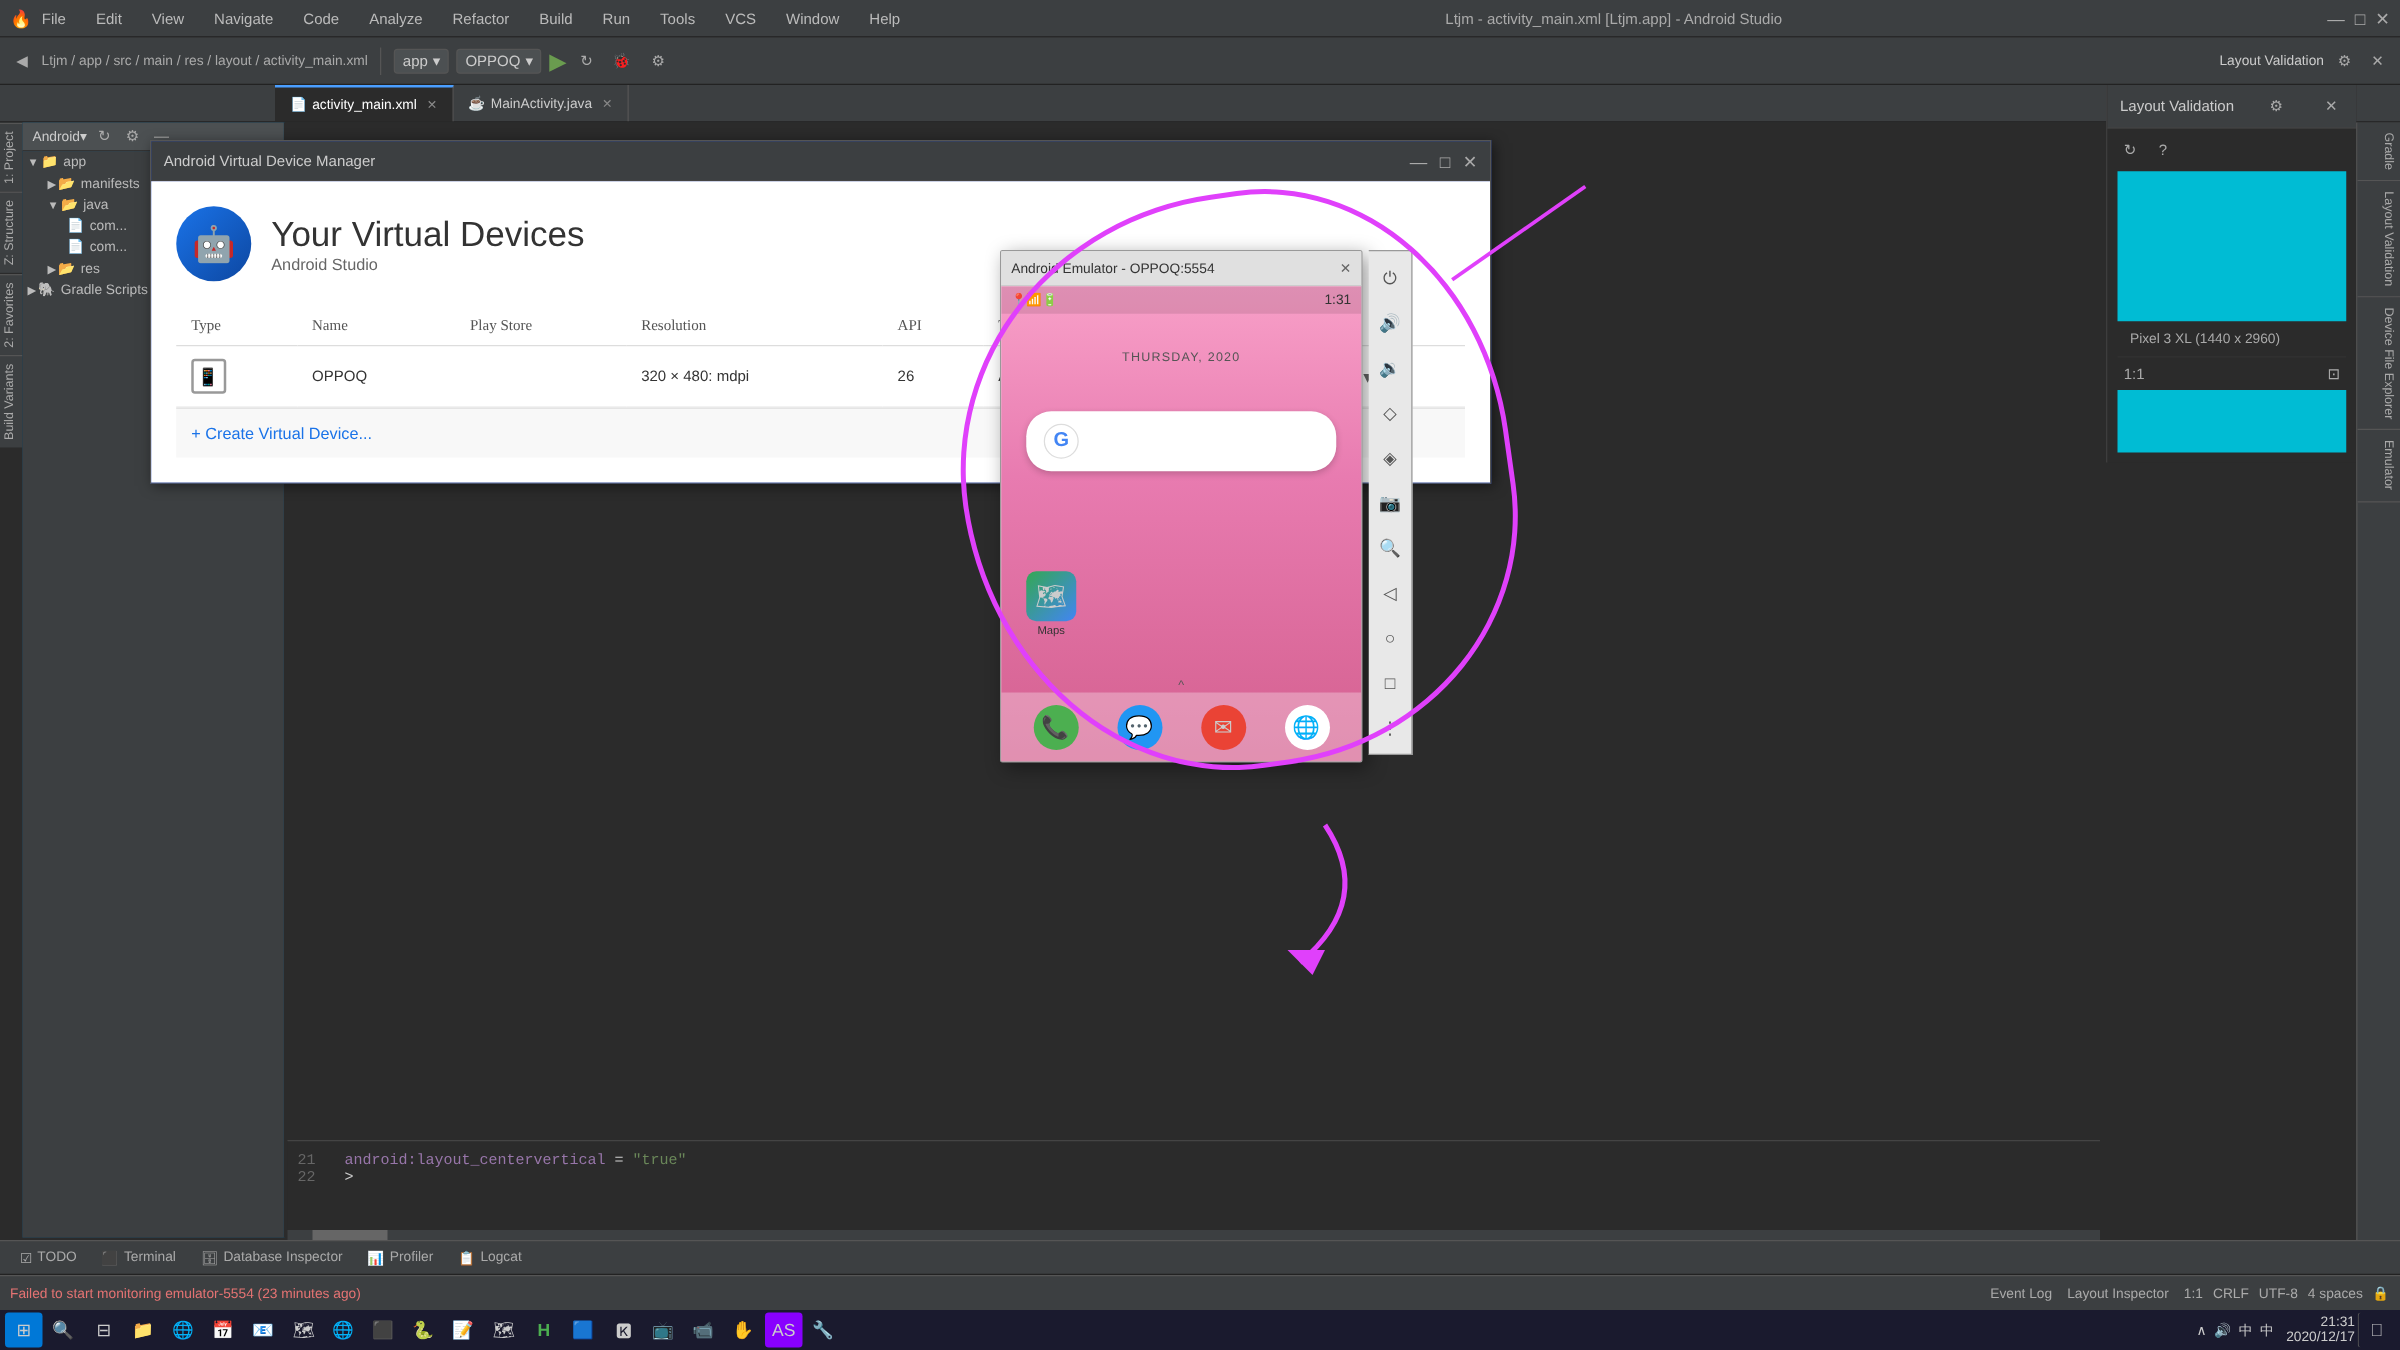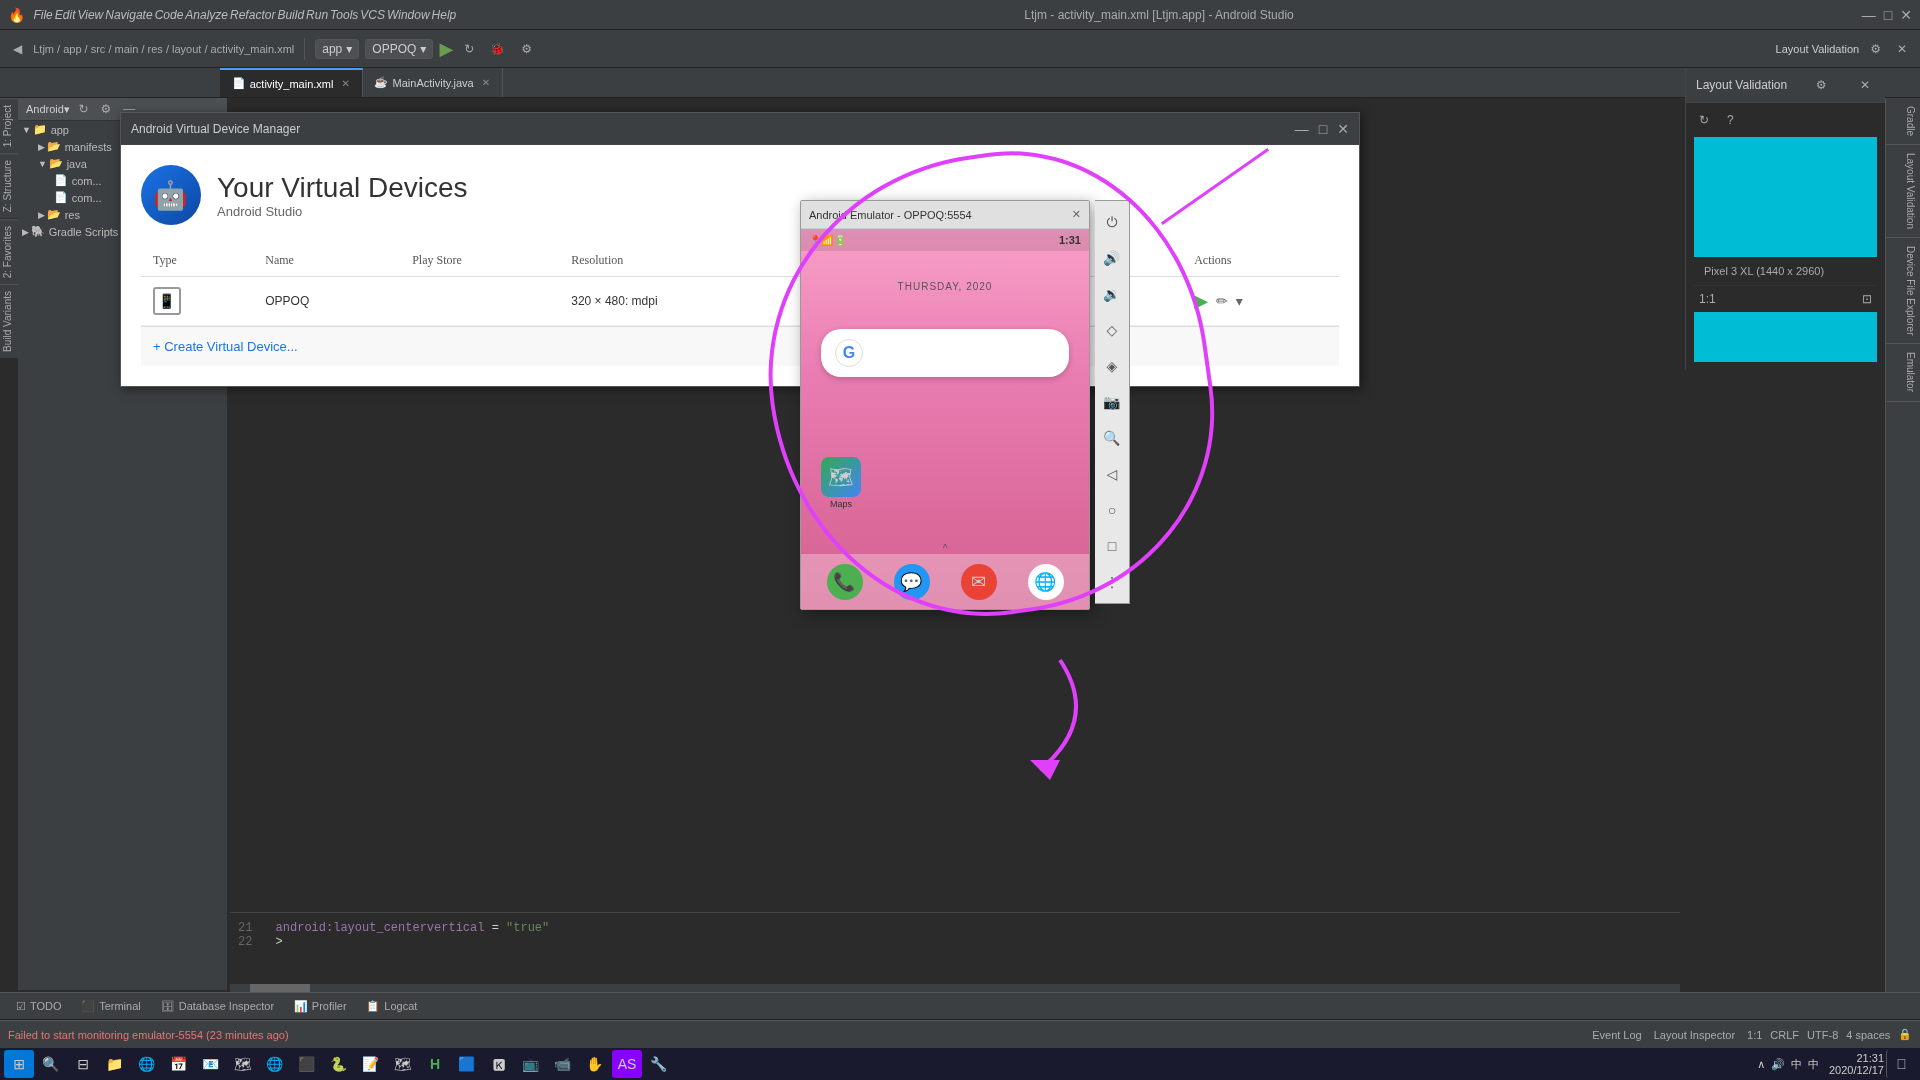--- a/index.html
+++ b/index.html
@@ -16,21 +16,21 @@
     
     .title-bar {
       display: flex;
       align-items: center;
       background: #3c3f41;
       height: 30px;
       padding: 0 8px;
       border-bottom: 1px solid #222;
     }
     .title-bar-icon { color: #f90; margin-right: 8px; font-size: 14px; }
-    .title-bar-menu { display: flex; gap: 2px; font-size: 12px; color: #bbb; font-style: italic; }
+    .title-bar-menu { display: flex; gap: 24px; font-size: 12px; color: #bbb; }
     .title-bar-menu span { cursor: pointer; }
     .title-bar-title { flex: 1; text-align: center; font-size: 12px; color: #aaa; }
     .title-bar-controls { display: flex; gap: 8px; }
     .title-bar-controls span { cursor: pointer; color: #aaa; font-size: 14px; }
 
     
     .toolbar {
       display: flex;
       align-items: center;
       background: #3c3f41;
@@ -91,21 +91,21 @@
       cursor: pointer;
     }
     .tree-arrow { margin-right: 2px; font-size: 9px; }
     .tree-icon { margin-right: 4px; }
 
     
     .avd-window {
       position: absolute;
       top: 112px;
       left: 120px;
-      width: 1240px;
+      width: 1073px;
       background: #1d4ed8;
       border: 1px solid #555;
       box-shadow: 2px 2px 10px rgba(0,0,0,0.5);
       z-index: 10;
     }
     .avd-titlebar {
       display: flex;
       align-items: center;
       background: #3c3f41;
       height: 32px;
@@ -241,21 +241,21 @@
     }
     .emulator-status-bar {
       display: flex;
       justify-content: space-between;
       align-items: center;
       padding: 4px 8px;
       background: rgba(0,0,0,0.1);
       height: 22px;
     }
     .status-icons { display: flex; gap: 4px; font-size: 10px; color: #333; }
-    .status-time { font-size: 11px; color: #333; font-weight: bold; }
+    .status-time { font-size: 11px; color: #333; font-weight: normal; }
 
     .emulator-date {
       text-align: center;
       padding: 30px 0 10px;
     }
     .emulator-date-day { font-size: 32px; color: #333; font-weight: 300; }
     .emulator-date-label { font-size: 10px; color: #555; letter-spacing: 1px; }
 
     .google-widget {
       position: absolute;

